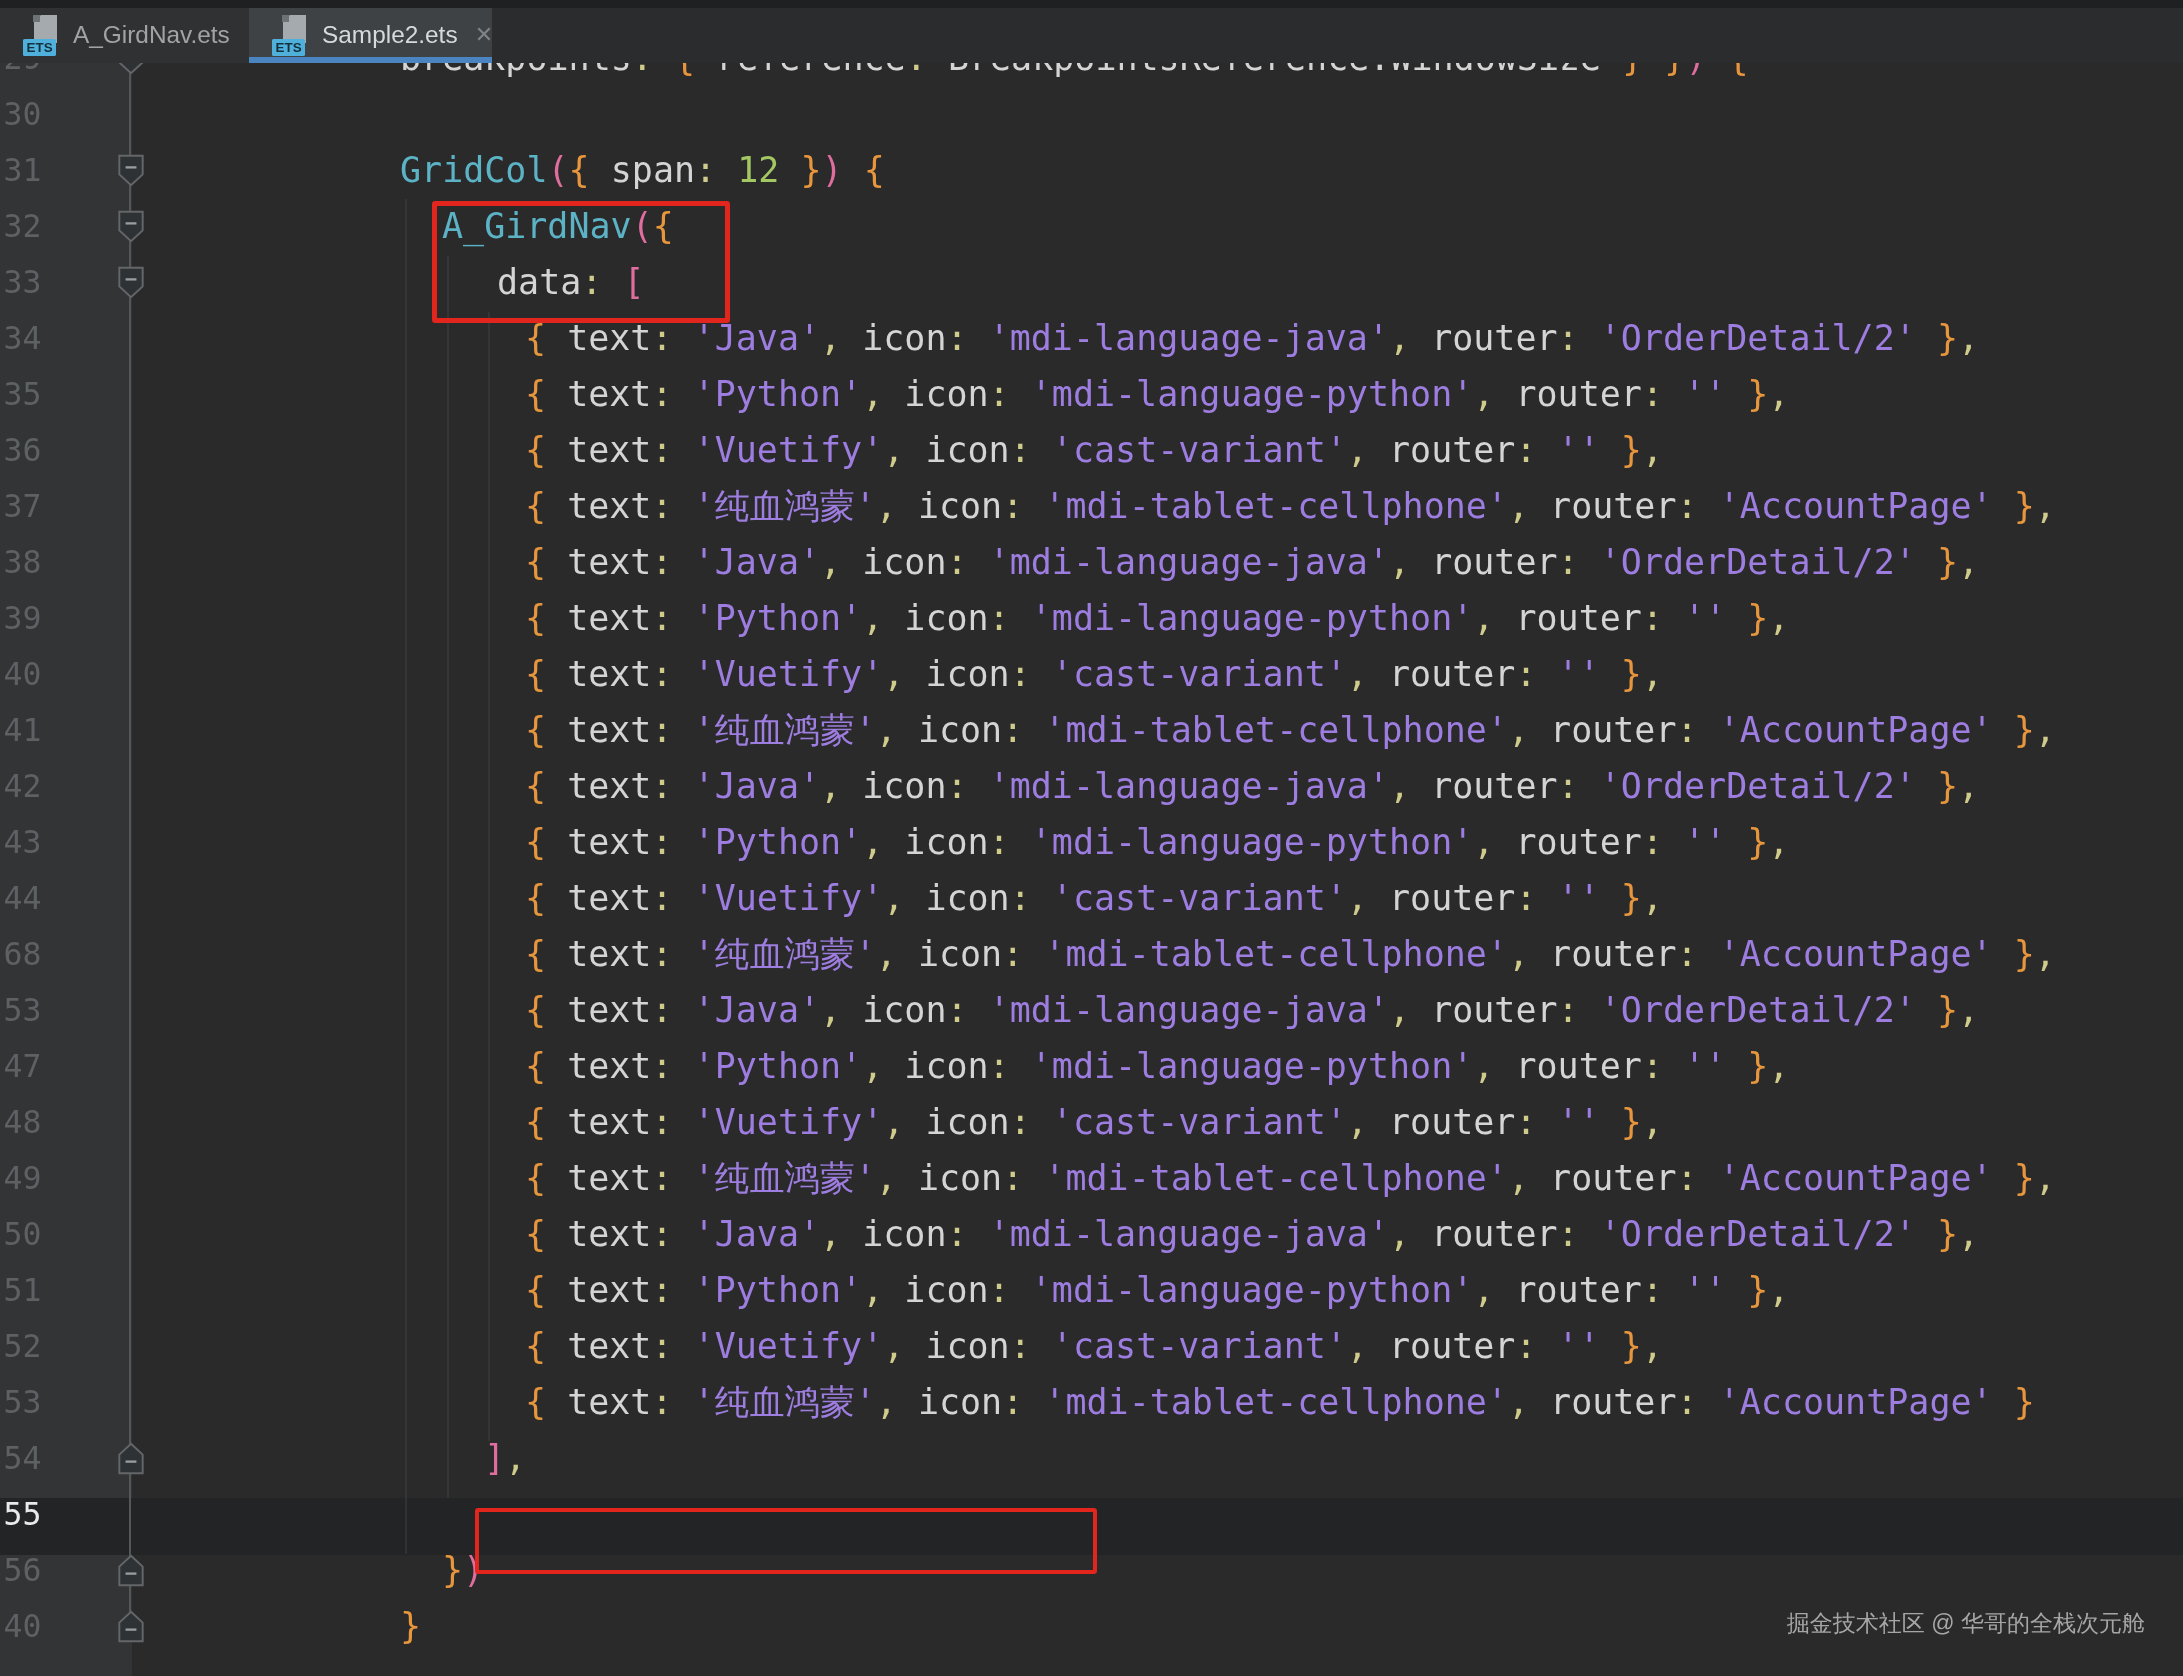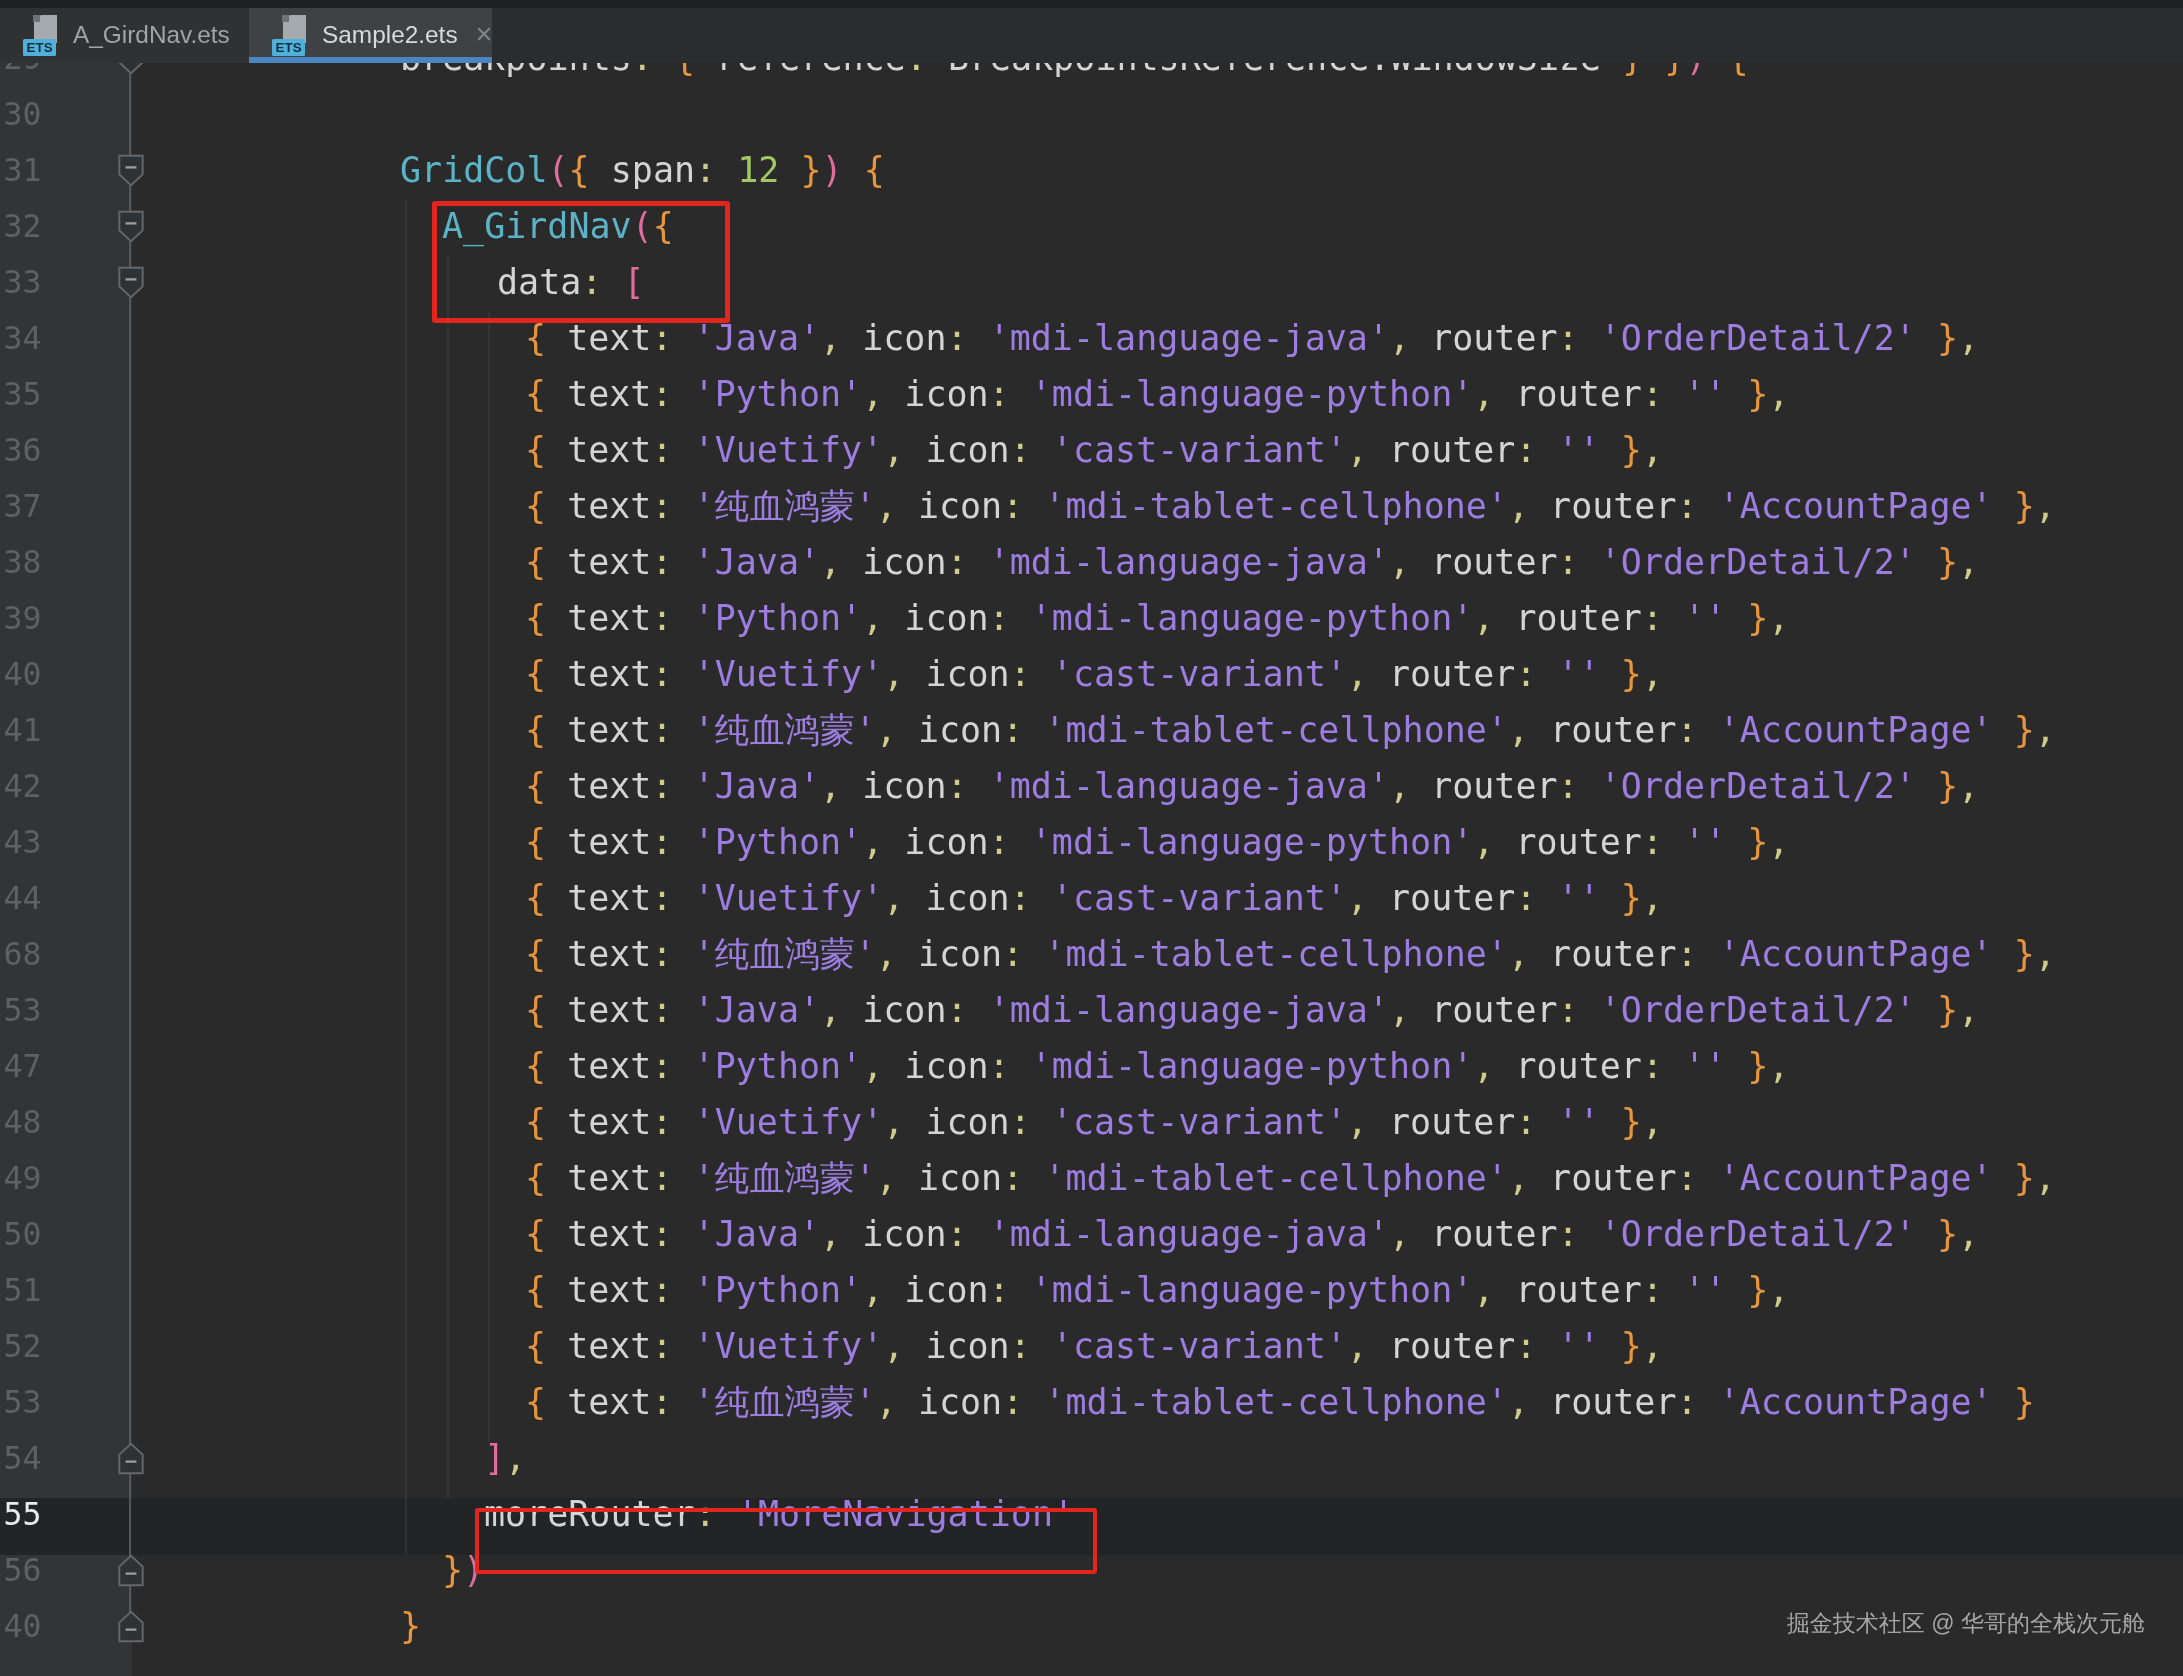--- a/index.html
+++ b/index.html
@@ -208,21 +208,20 @@
       <div class="row">
         <span class="lnum">54</span>
         <span class="marker"><svg width="28" height="35" viewBox="0 0 36 44">
             <path d="M18 3 L33 17 V41 H3 V17 Z" fill="#2f3234" stroke="#63676a" stroke-width="2.5"></path>
             <line x1="11" x2="25" y1="26" y2="26" stroke="#969ca0" stroke-width="3"></line>
           </svg></span>
         <span class="code" style="left: 484px;"><span class="tk-p">]</span><span class="tk-y">,</span></span>
       </div>
       <div class="row current">
         <span class="lnum">55</span>
-        <span class="code" style="left: 484px;"><span class="tk-w">moreRouter</span><span class="tk-y">:</span><span class="tk-w"> </span><span class="tk-s">'MoreNavigation'</span></span>
       </div>
       <div class="row">
         <span class="lnum">56</span>
         <span class="marker"><svg width="28" height="35" viewBox="0 0 36 44">
             <path d="M18 3 L33 17 V41 H3 V17 Z" fill="#2f3234" stroke="#63676a" stroke-width="2.5"></path>
             <line x1="11" x2="25" y1="26" y2="26" stroke="#969ca0" stroke-width="3"></line>
           </svg></span>
         <span class="code" style="left: 442px;"><span class="tk-b">}</span><span class="tk-p">)</span></span>
       </div>
       <div class="row">

